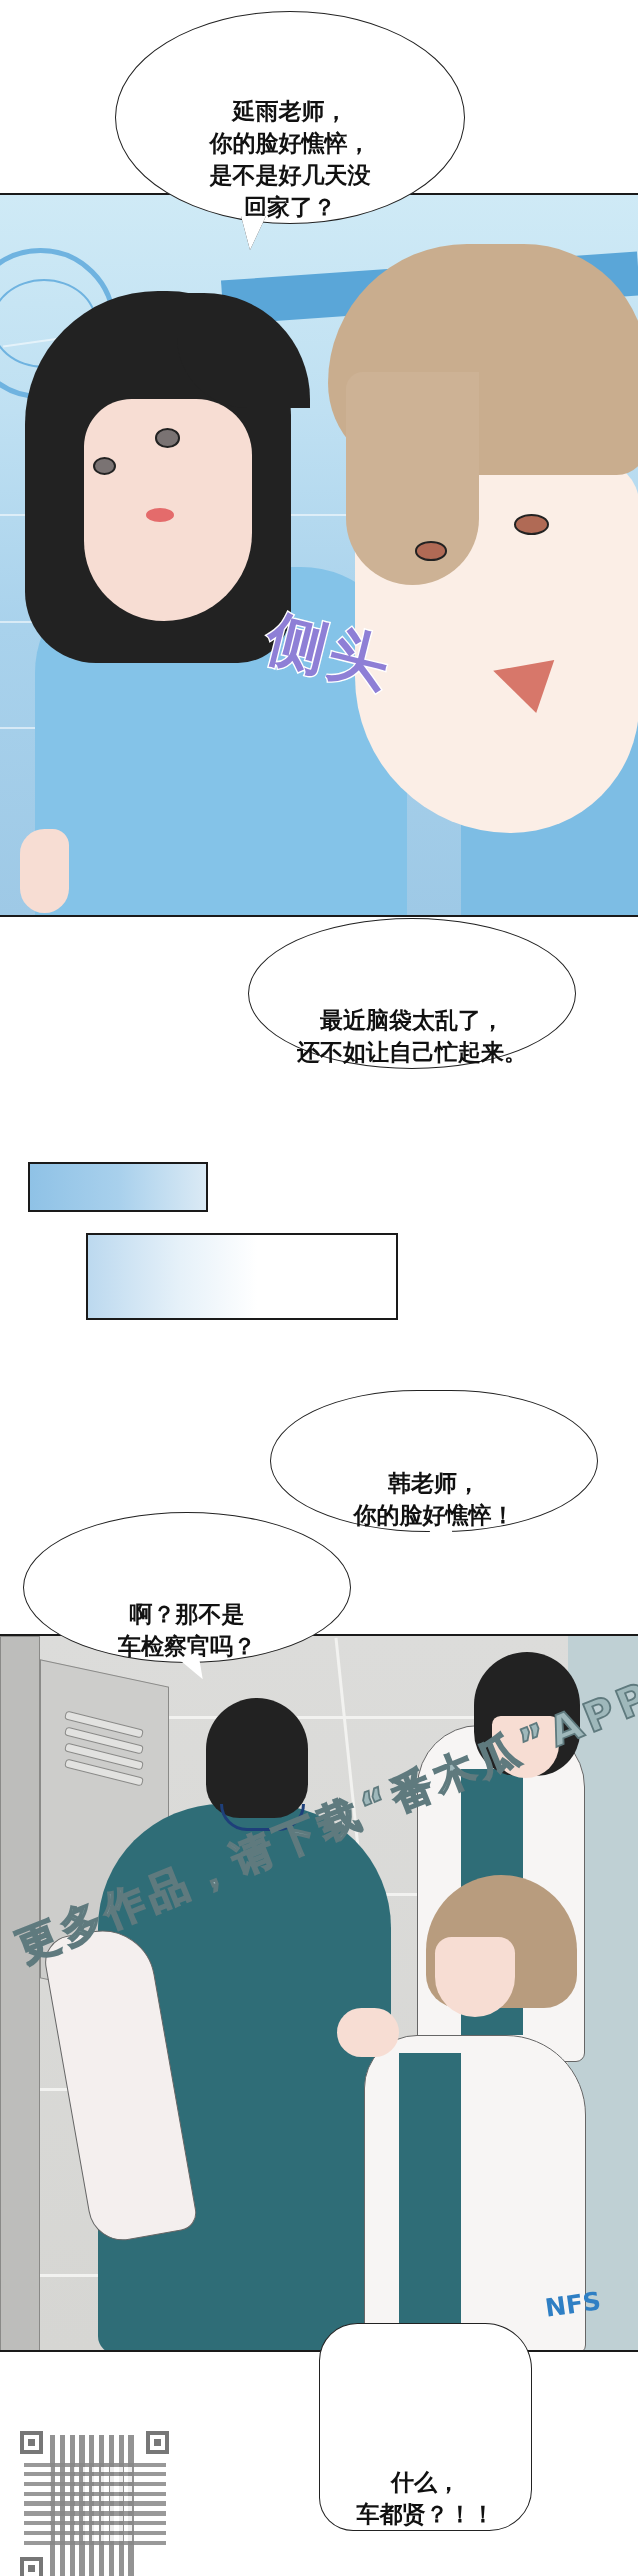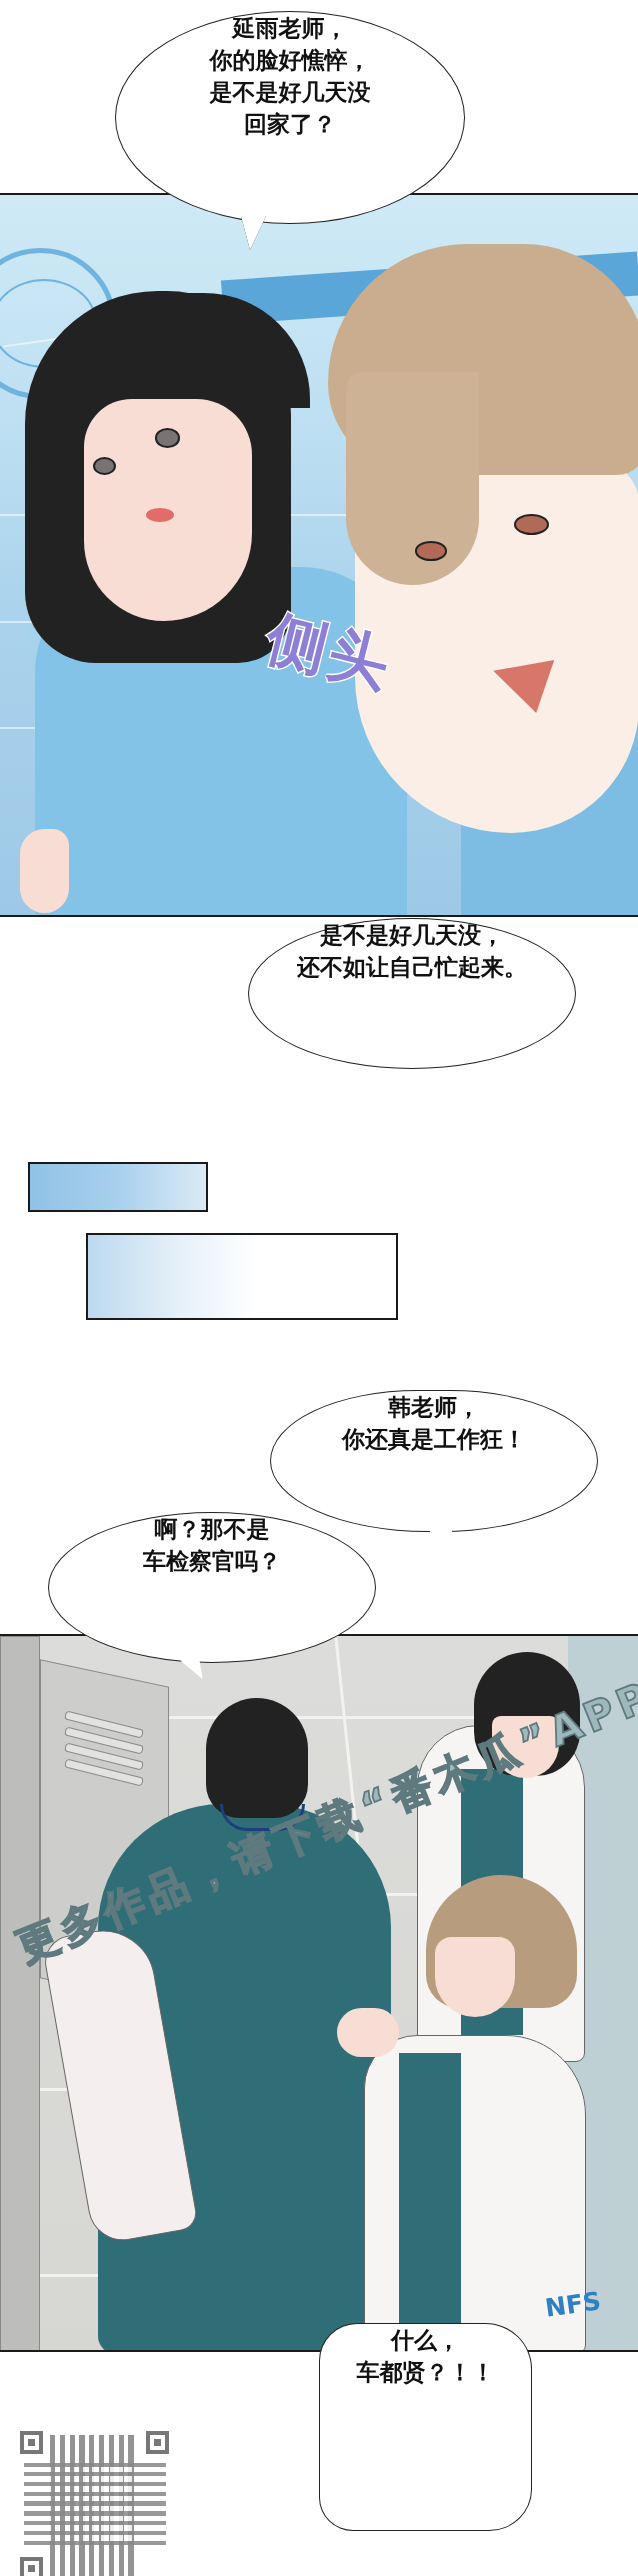--- a/index.html
+++ b/index.html
@@ -16,28 +16,28 @@
       background: linear-gradient(180deg, #dcdcda 0%, #d6d6d3 100%); }
 
     .small-panel { position: absolute; border: 2.7px solid #1a1a1a; }
     #panel-2 { left: 27.5px; top: 1162px; width: 180px; height: 50px;
       background: linear-gradient(90deg, #8fc2e6 0%, #a8d0ec 50%, #dbeaf5 100%); }
     #panel-3 { left: 86px; top: 1233px; width: 312px; height: 87px;
       background: linear-gradient(90deg, #bcd9ef 0%, #e6f1f9 30%, #ffffff 55%, #ffffff 100%); }
 
     
     .bubble { position: absolute; background: #fff; border: 1.8px solid #222; border-radius: 50%;
-      display: flex; align-items: flex-start; justify-content: center; text-align: center; z-index: 5; }
+      display: flex; align-items: flex-end; justify-content: center; text-align: center; z-index: 5; }
     .bubble-text { font-family: "DejaVu Sans", sans-serif; font-size: 23px; line-height: 32px; color: #111; white-space: pre-line; font-weight: bold; }
     .tail { position: absolute; width: 0; height: 0; z-index: 6; }
 
     #bubble-1 { left: 115px; top: 10.6px; width: 350px; height: 213px; }
     #bubble-2 { left: 248px; top: 918px; width: 328px; height: 151px; }
     #bubble-3 { left: 270px; top: 1390px; width: 328px; height: 142px; border-radius: 45% 45% 48% 48% / 50% 50% 50% 50%; }
-    #bubble-4 { left: 48px; top: 1512px; width: 328px; height: 151px; }
+    #bubble-4 { left: 23px; top: 1512px; width: 328px; height: 151px; }
     #bubble-5 { left: 319px; top: 2323px; width: 213px; height: 208px; border-radius: 18% 22% 20% 16%; }
 
     
     .lamp-ring { position: absolute; border: 5.3px solid #6fb3e0; border-radius: 50%; }
     .tile-line { position: absolute; background: rgba(255,255,255,0.55); }
     .hair-dark { position: absolute; background: #222222; }
     .skin { position: absolute; background: #f7ddd3; }
     .scrub-blue { position: absolute; background: #82c1e6; }
     .hair-light { position: absolute; background: #c9ad8e; }
 
@@ -103,30 +103,30 @@
   <div class="abs" style="left:415px; top:346px; width:32px; height:19.5px; border-radius:50%; background:#b06a55; border:2.7px solid #222;"></div>
   <div class="abs" style="left:514px; top:319px; width:35px; height:21px; border-radius:50%; background:#b06a55; border:2.7px solid #222;"></div>
   <div class="abs" style="left:497px; top:470px; width:0; height:0; border-left:35px solid transparent; border-right:27px solid transparent; border-top:49px solid #d7776a; transform: rotate(-10deg);"></div>
 
   <div class="skin" style="left:19.5px; top:634px; width:49px; height:84px; border-radius: 27px 18px 27px 27px;"></div>
 </div>
 
 <div id="sfx">侧头</div>
 
 <div id="bubble-2" class="bubble">
-  <span class="bubble-text">是不是好几天没，
+  <span class="bubble-text">最近脑袋太乱了，
 还不如让自己忙起来。</span>
 </div>
 
 <div id="panel-2" class="small-panel"></div>
 <div id="panel-3" class="small-panel"></div>
 
 <div id="bubble-3" class="bubble">
   <span class="bubble-text">韩老师，
-你还真是工作狂！</span>
+你的脸好憔悴！</span>
 </div>
 <div class="tail" style="left:435px; top:1525px; border-left:12.4px solid transparent; border-right:12.4px solid transparent; border-top:53px solid #fff; transform: rotate(-15deg);"></div>
 
 <div id="bubble-4" class="bubble">
   <span class="bubble-text">啊？那不是
 车检察官吗？</span>
 </div>
 <div class="tail" style="left:186px; top:1654px; border-left:10.6px solid transparent; border-right:10.6px solid transparent; border-top:27px solid #fff; transform: rotate(-30deg);"></div>
 
 <div id="panel-4" class="panel">

